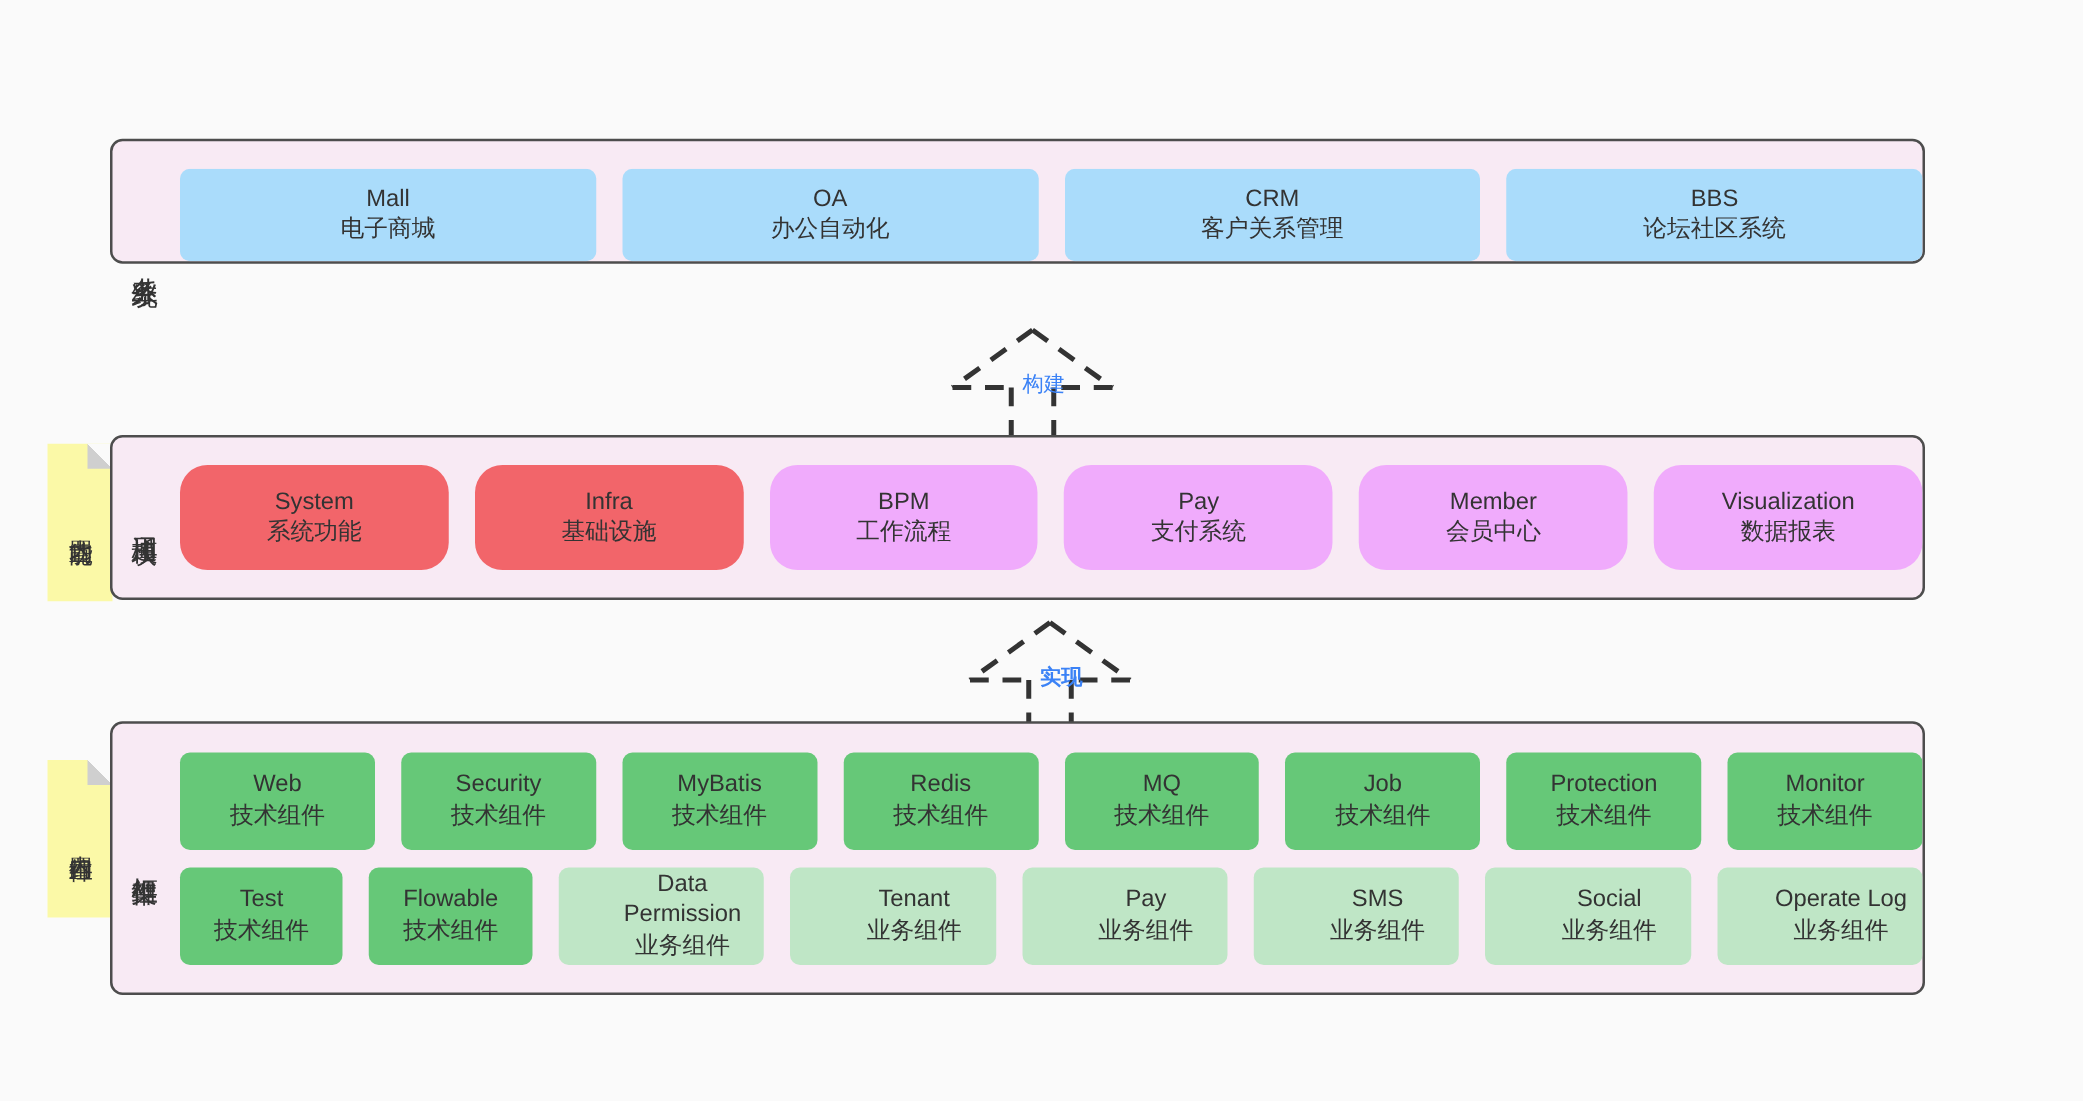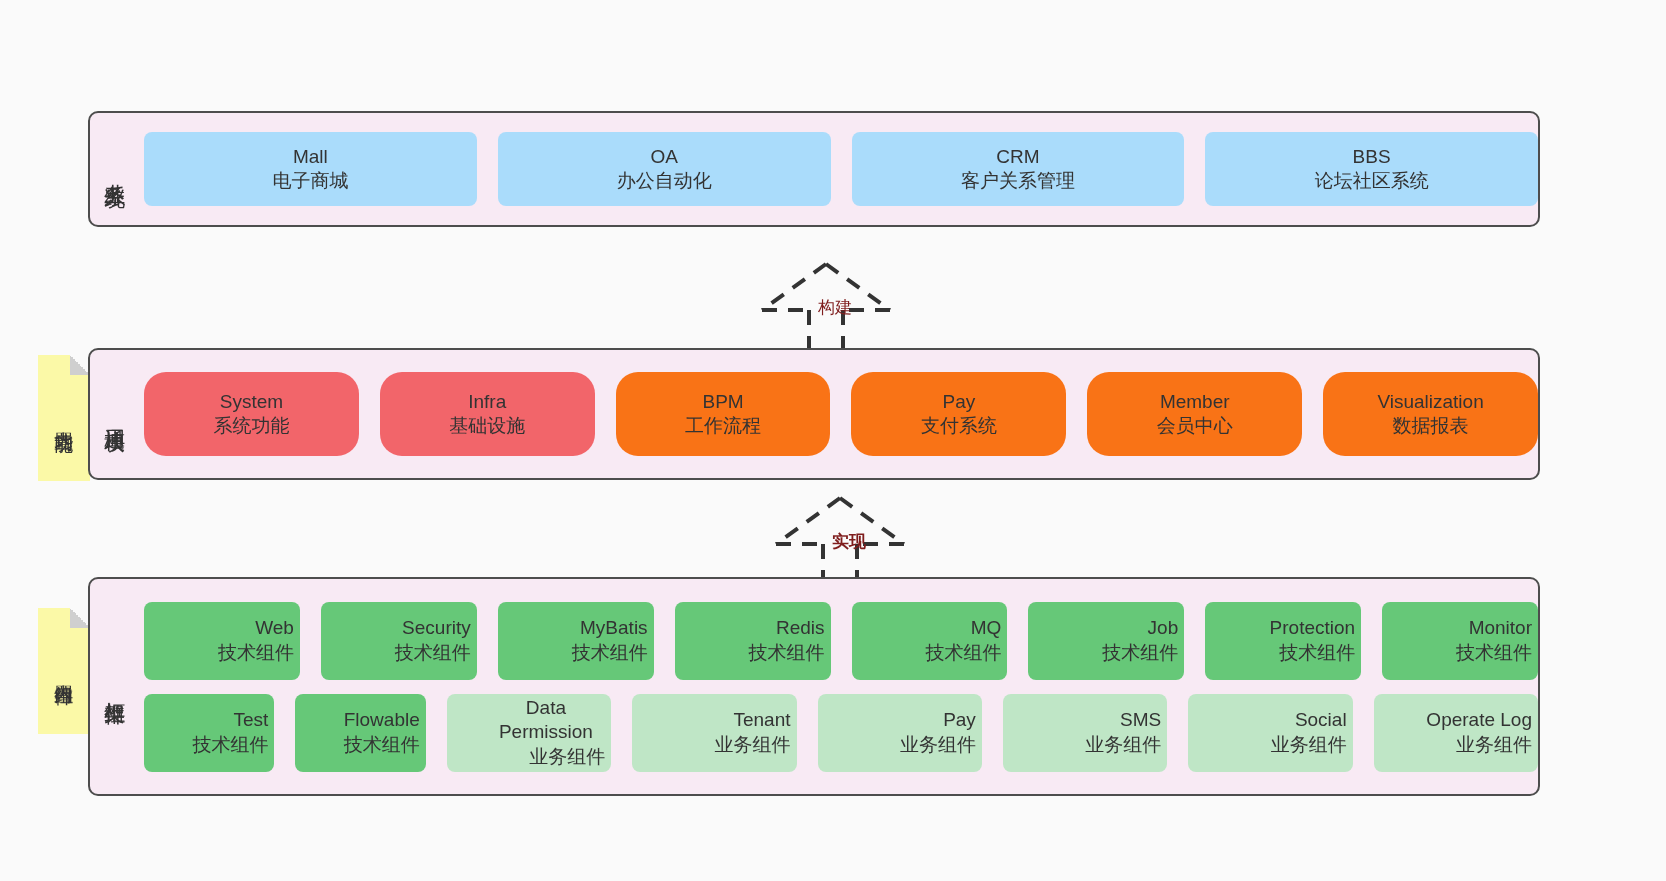--- a/index.html
+++ b/index.html
@@ -74,32 +74,32 @@
     color: #333333;
     padding: 4px 6px;
     box-sizing: border-box;
   }
   .cell .en { white-space: normal; }
   .cell .cn { white-space: nowrap; }
 
   
   .c-blue       { background: #aadcfb; }
   .c-red        { background: #f2656a; }
-  .c-pink       { background: #f97316; }
+  .c-pink       { background: #f0abfc; }
   .c-green      { background: #66c878; }
   .c-lightgreen { background: #bfe6c6; padding-left: 40px; }
 
   
-  #layer-business  { left: 88px;  top: 111px; width: 1452px; height: 116px; }
+  #layer-business  { left: 88px;  top: 111px; width: 1452px; height: 100px; align-items: flex-end; }
   #layer-common    { left: 88px;  top: 348px; width: 1452px; height: 132px; }
   #layer-framework { left: 88px;  top: 577px; width: 1452px; height: 219px; }
 
   #layer-business  .cell { height: 74px; }
   #layer-common    .cell { height: 84px; border-radius: 22px; }
-  #layer-framework .cell { height: 78px; align-items: flex-end; }
+  #layer-framework .cell { height: 78px; }
 
   
   .note {
     position: absolute;
     background: #fbf9a7;
     display: flex;
     align-items: center;
     justify-content: center;
     font-size: 19px;
     line-height: 1.12;
@@ -121,21 +121,21 @@
   }
   #note-builtin-function  { left: 38px; top: 355px; width: 52px; height: 126px; }
   #note-builtin-component { left: 38px; top: 608px; width: 52px; height: 126px; }
 
   
   .arrow { position: absolute; }
   .arrow svg { display: block; }
   .arrow-label {
     position: absolute;
     font-size: 17px;
-    color: #7f1d1d;
+    color: #3b82f6;
     white-space: nowrap;
     background: transparent;
   }
   #arrow-build      { left: 756px; top: 258px; }
   #arrow-build .arrow-label   { left: 62px; top: 38px; }
   #arrow-implement  { left: 770px; top: 492px; }
   #arrow-implement .arrow-label { left: 62px; top: 38px; font-weight: bold; }
 </style>
 </head>
 <body>

